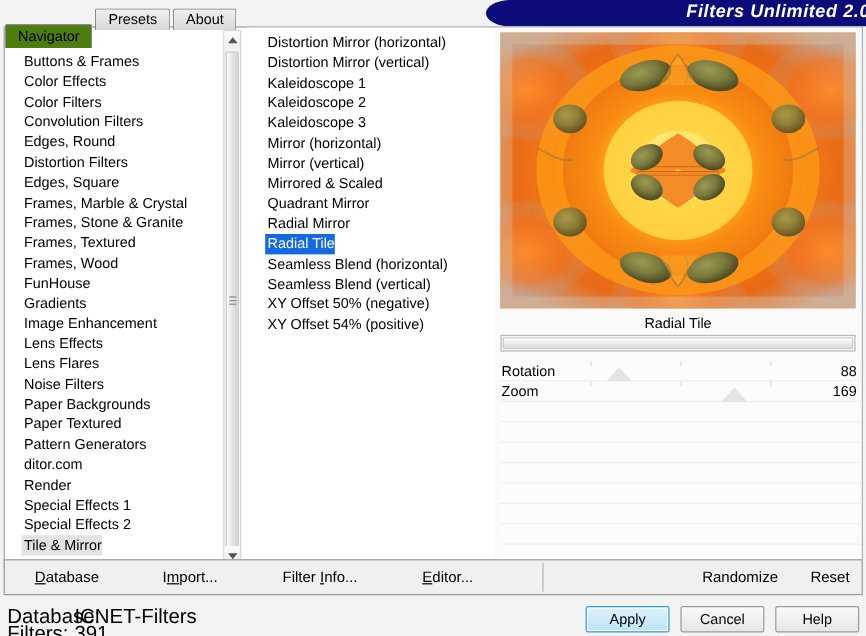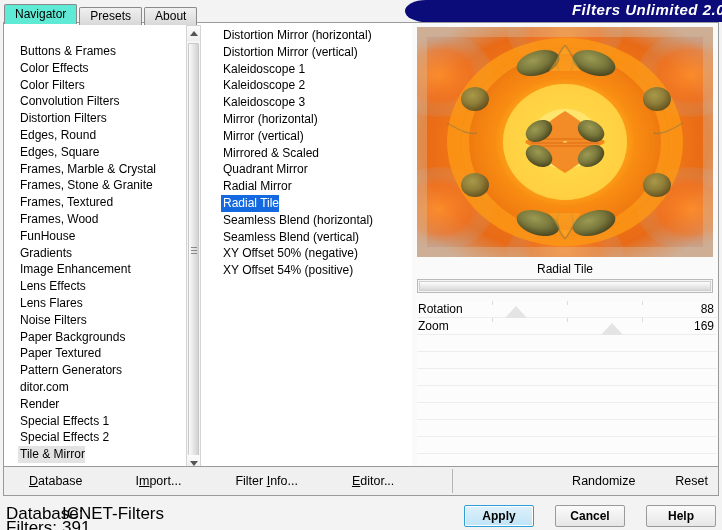--- a/index.html
+++ b/index.html
@@ -33,21 +33,21 @@
   
   .tabs{position:absolute;left:4px;top:4px;height:20px;display:flex;align-items:flex-end;z-index:5;}
   .tab{
     height:17px;line-height:17px;padding:0 10px;margin-right:2px;
     border:1px solid #8a8a8a;border-bottom:none;
     background:linear-gradient(#f0f0f0,#d8d8d8);
     font-size:12px;color:#000;border-radius:2px 2px 0 0;
     position:relative;top:1px;
   }
   .tab.active{
-    background:#5eead4;height:19px;line-height:19px;top:0;
+    background:#4d7c0f;height:19px;line-height:19px;top:16px;
     border-color:#8a8a8a;z-index:6;
   }
 
   
   .frame{
     position:absolute;left:3px;top:22px;width:716px;height:452px;
     background:#ffffff;border:1px solid #9a9a9a;box-sizing:border-box;
   }
   .cat-col{position:absolute;left:0;top:0;width:200px;height:450px;background:#fff;overflow:hidden;margin-top:16px;}
   .filter-col{position:absolute;left:203px;top:0;width:203px;height:450px;background:#fff;overflow:hidden;}
@@ -125,27 +125,27 @@
   
   .toolbar{
     position:absolute;left:3px;top:466px;width:716px;height:30px;
     background:#f0f0f0;border:1px solid #9a9a9a;box-sizing:border-box;
     display:flex;align-items:center;
   }
   .tb-left{position:relative;width:448px;height:28px;display:flex;align-items:center;}
   .tb-sep{position:absolute;left:448px;top:2px;width:1px;height:24px;background:#b5b5b5;}
   .tb-item{font-size:12.5px;color:#000;cursor:default;white-space:nowrap;}
   .tb-item u{text-decoration:underline;}
-  .tb-right{position:absolute;right:10px;top:0;height:28px;display:flex;align-items:center;gap:40px;}
+  .tb-right{position:absolute;right:10px;top:0;height:28px;display:flex;align-items:center;gap:27px;}
 
   
   .status{position:absolute;left:0;top:500px;width:722px;height:30px;background:#f3f3f3;}
   .stat-line{position:absolute;left:6px;font-size:17px;color:#000;white-space:nowrap;}
   .stat-line .k{display:inline-block;width:56px;}
-  .btns{position:absolute;right:6px;top:5px;display:flex;gap:21px;font-weight:bold;}
+  .btns{position:absolute;right:6px;top:5px;display:flex;gap:9px;}
   .btn{
     width:70px;height:22px;line-height:20px;text-align:center;font-size:12px;
     border:1px solid #9a9a9a;box-sizing:border-box;
     background:linear-gradient(#fbfbfb,#e6e6e6);border-radius:2px;color:#000;
   }
   .btn.primary{
     background:linear-gradient(#dff1fb,#bfe4f7);border:1px solid #2d9fd8;
     box-shadow:inset 0 0 0 1px #ffffff;
   }
 </style>
@@ -166,22 +166,22 @@
   </div>
 
   <div class="frame">
 
     <div class="cat-col">
       <div class="list" id="cat-list">
           <div class="li-wrap"><span class="list-item">Buttons &amp; Frames</span></div>
           <div class="li-wrap"><span class="list-item">Color Effects</span></div>
           <div class="li-wrap"><span class="list-item">Color Filters</span></div>
           <div class="li-wrap"><span class="list-item">Convolution Filters</span></div>
+          <div class="li-wrap"><span class="list-item">Edges, Round</span></div>
           <div class="li-wrap"><span class="list-item">Distortion Filters</span></div>
-          <div class="li-wrap"><span class="list-item">Edges, Round</span></div>
           <div class="li-wrap"><span class="list-item">Edges, Square</span></div>
           <div class="li-wrap"><span class="list-item">Frames, Marble &amp; Crystal</span></div>
           <div class="li-wrap"><span class="list-item">Frames, Stone &amp; Granite</span></div>
           <div class="li-wrap"><span class="list-item">Frames, Textured</span></div>
           <div class="li-wrap"><span class="list-item">Frames, Wood</span></div>
           <div class="li-wrap"><span class="list-item">FunHouse</span></div>
           <div class="li-wrap"><span class="list-item">Gradients</span></div>
           <div class="li-wrap"><span class="list-item">Image Enhancement</span></div>
           <div class="li-wrap"><span class="list-item">Lens Effects</span></div>
           <div class="li-wrap"><span class="list-item">Lens Flares</span></div>

